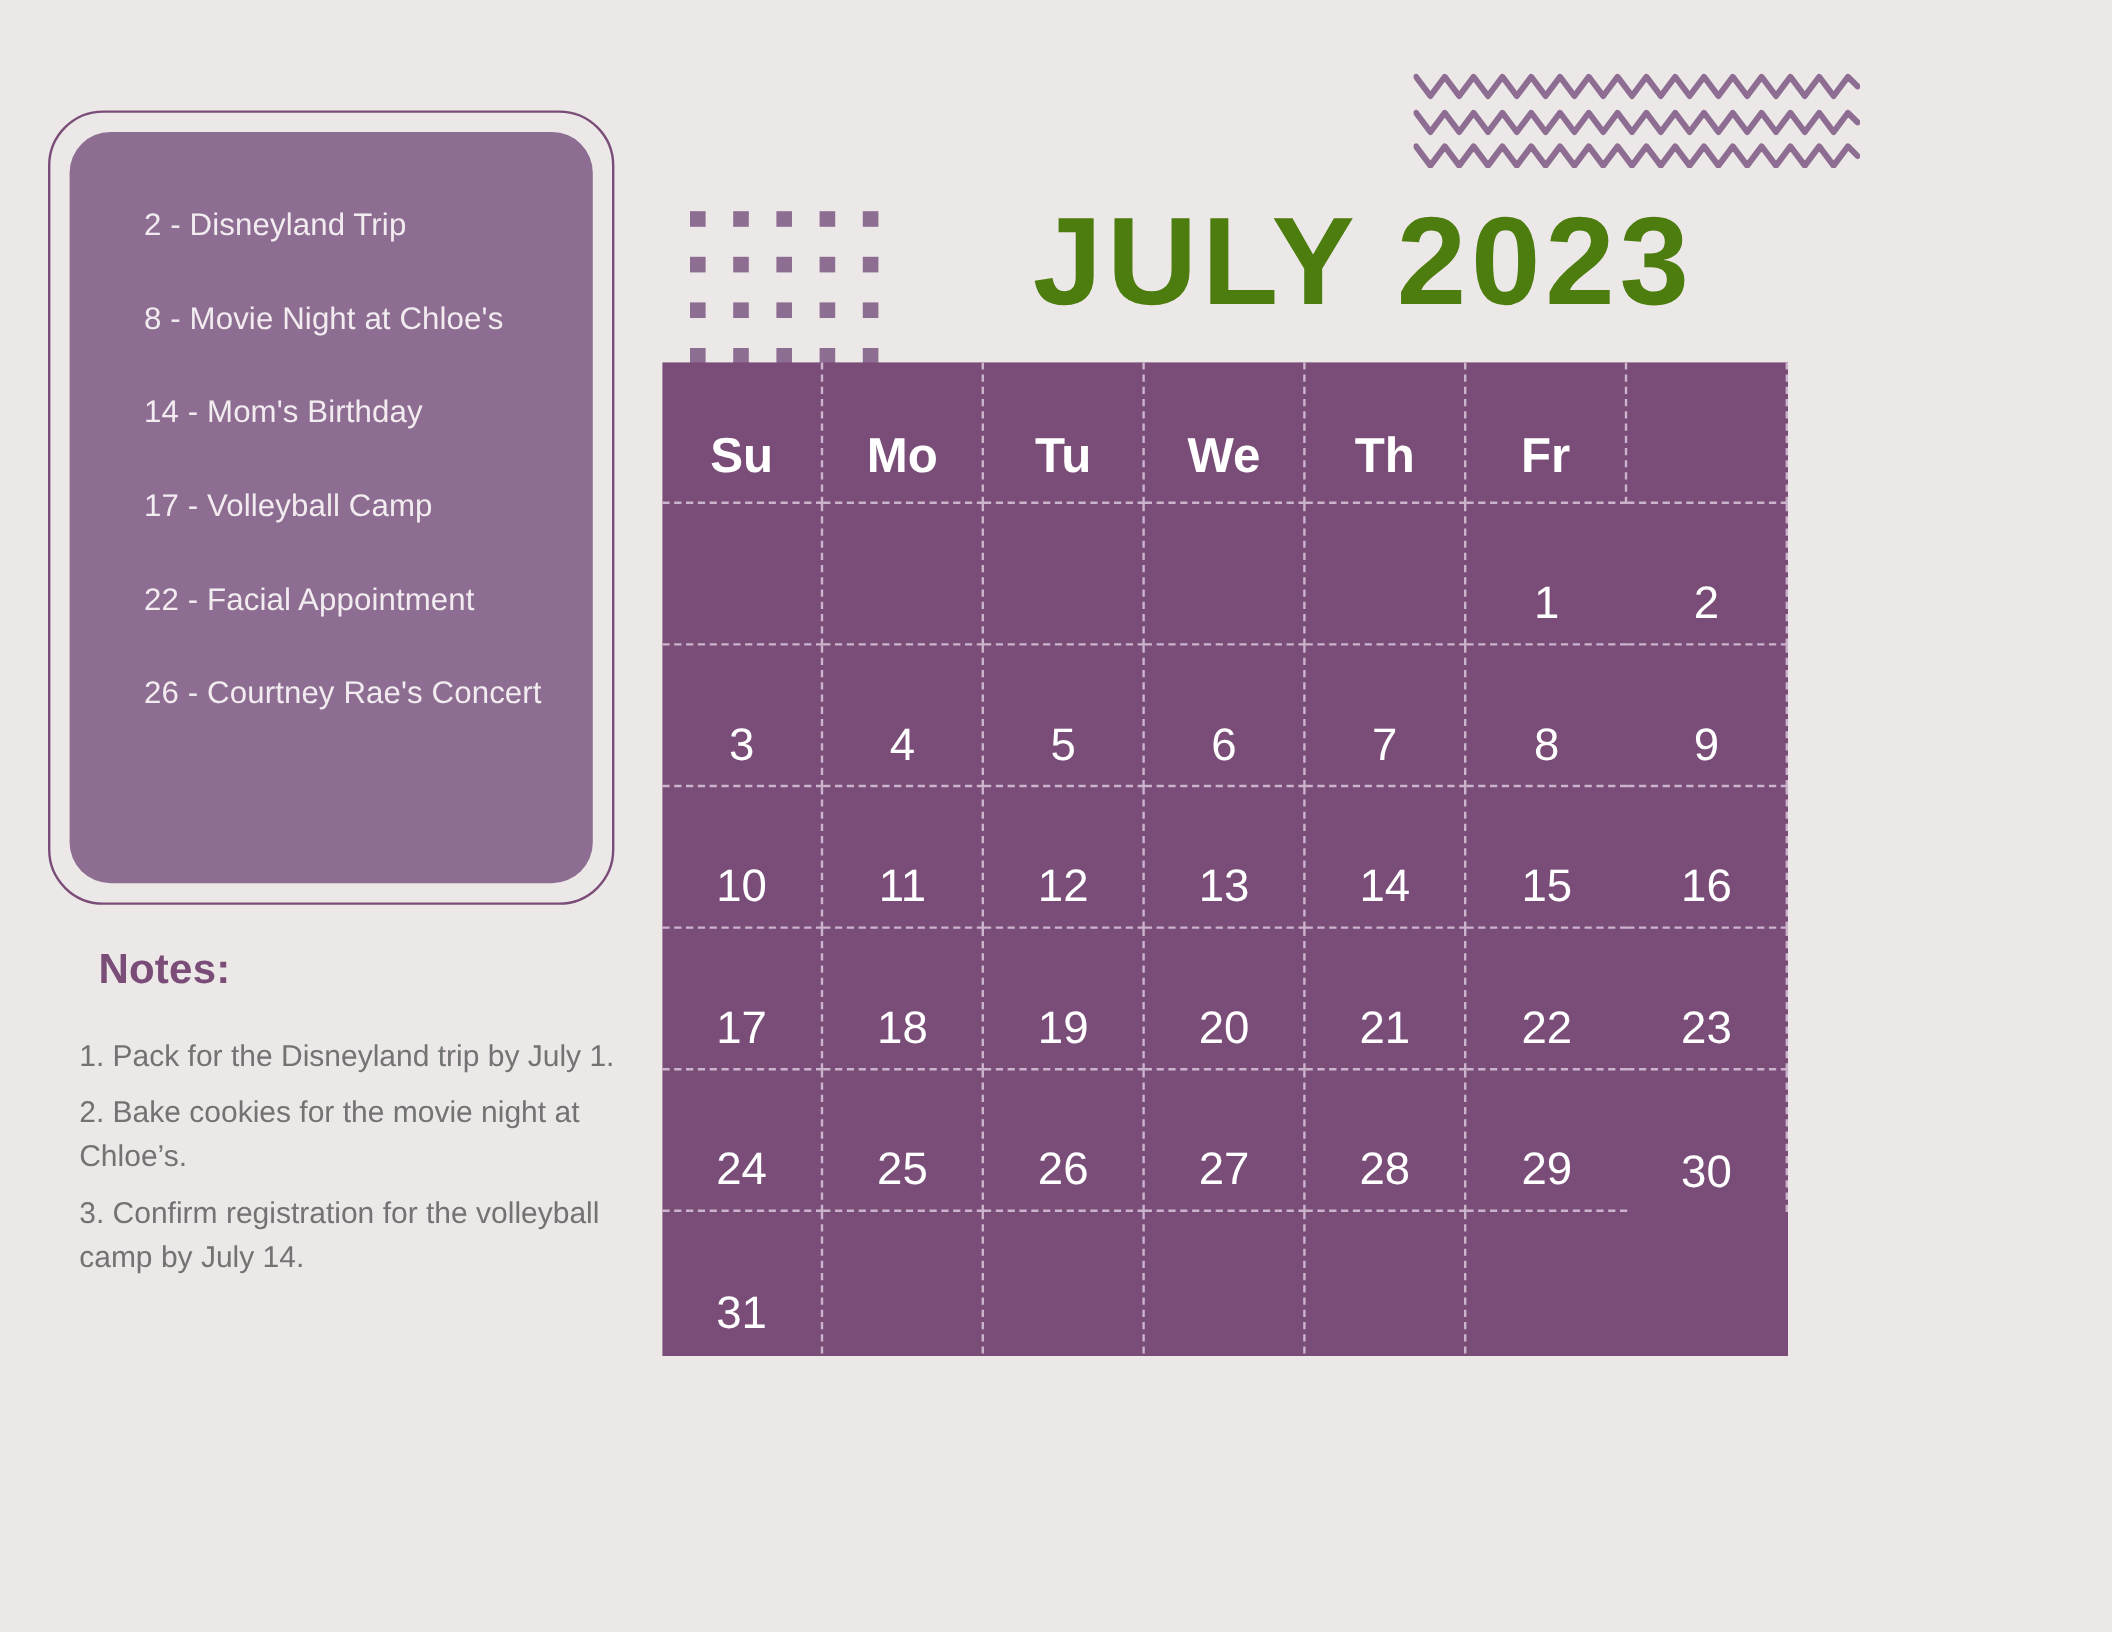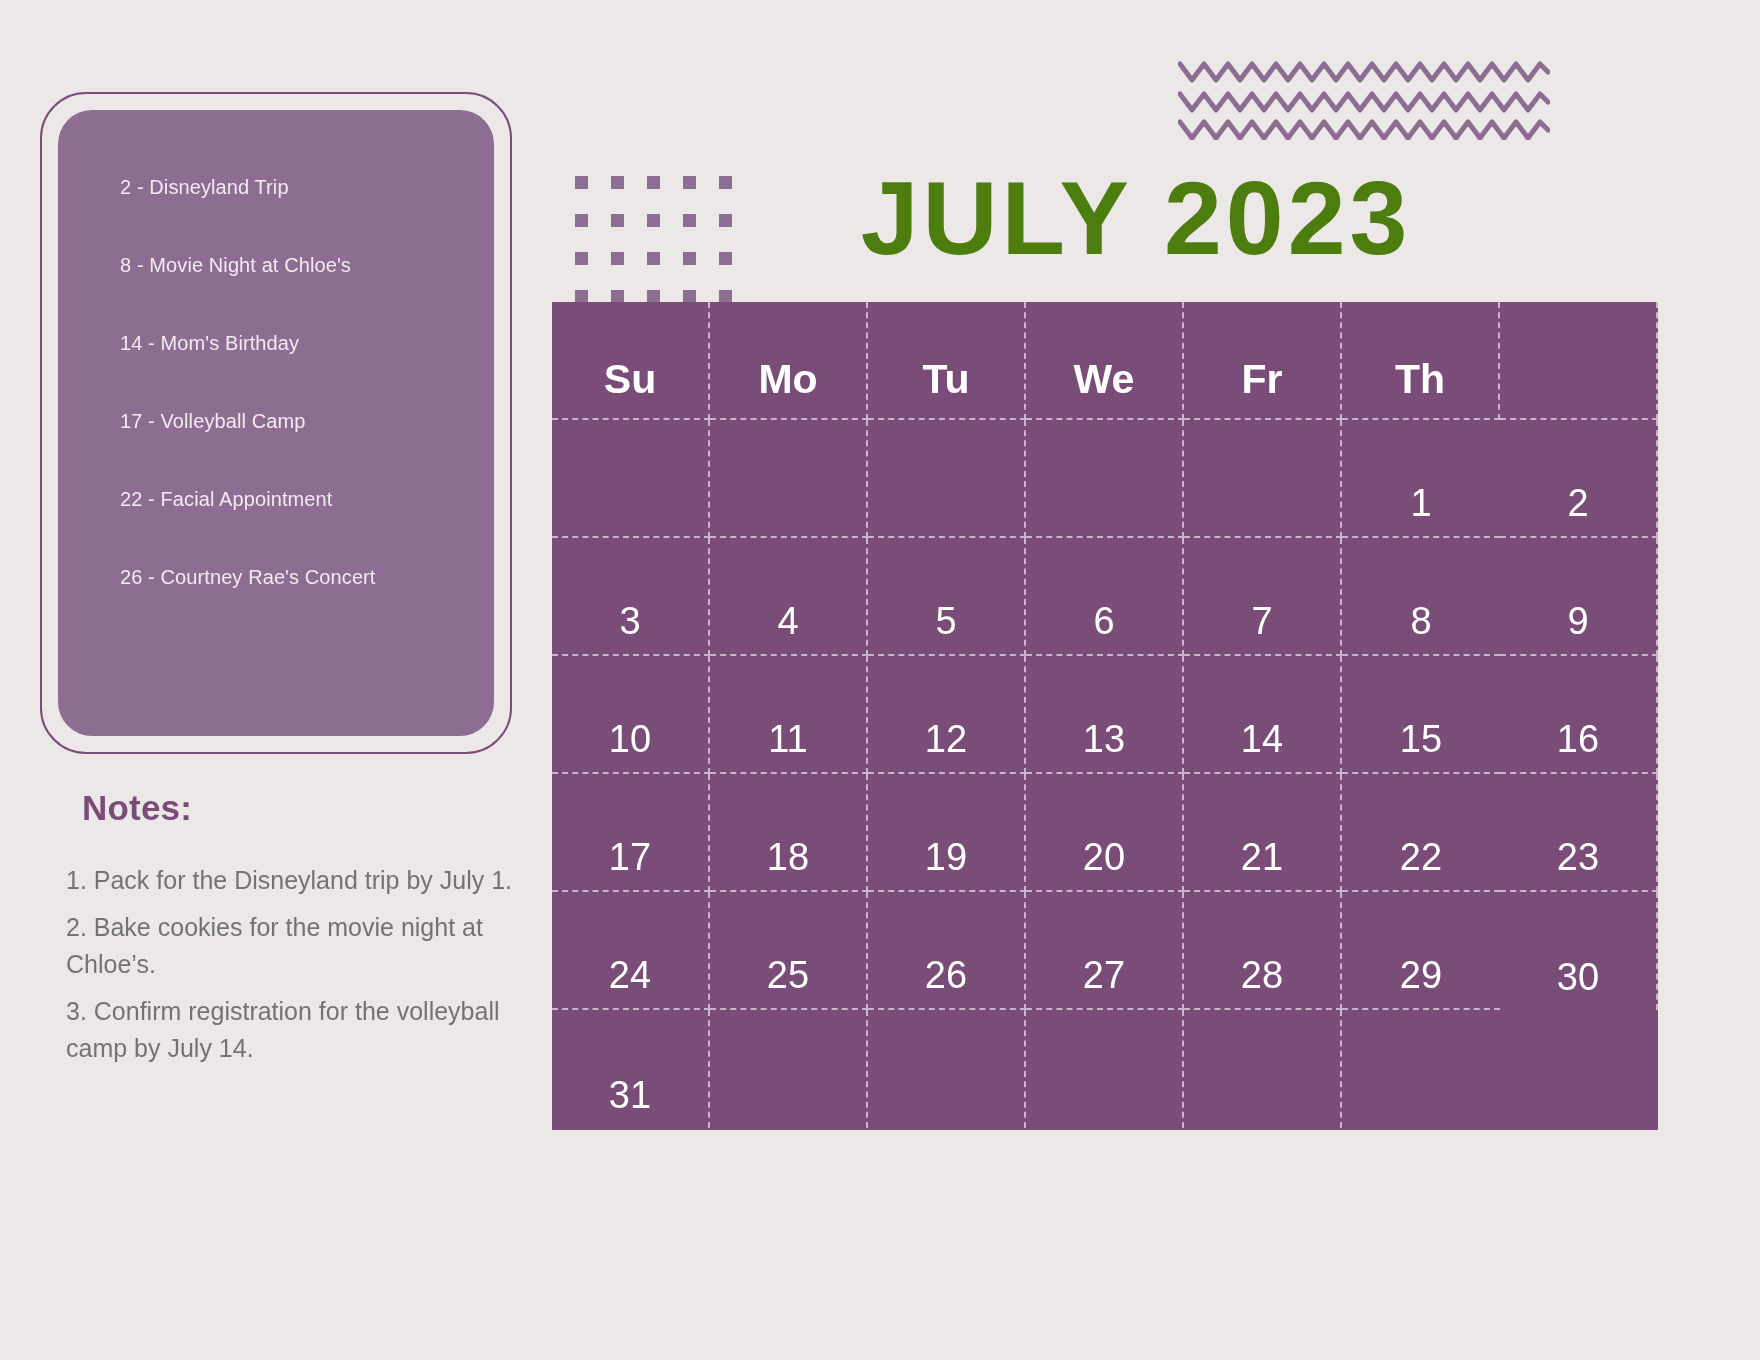--- a/index.html
+++ b/index.html
@@ -35,21 +35,21 @@
     background: #8d6d91;
     border-radius: 34px;
     box-sizing: border-box;
     padding: 38px 34px 30px 62px;
     display: flex;
     flex-direction: column;
     justify-content: flex-start;
   }
   .event-item {
     color: #f2ecf0;
-    font-size: 20px;
+    font-size: 26px;
     line-height: 78px;
     white-space: normal;
     letter-spacing: 0.1px;
   }
 
   
   .notes-block {
     position: absolute;
     left: 66px;
     top: 788px;
@@ -106,21 +106,21 @@
     line-height: 120px;
     text-align: center;
     white-space: nowrap;
   }
 
   
   .calendar {
     position: absolute;
     left: 552px;
     top: 302px;
-    width: 1106px;
+    width: 938px;
     height: 828px;
     background: #7a4d78;
     display: grid;
     grid-template-columns: repeat(7, 1fr);
     grid-template-rows: 118px repeat(6, 118px);
   }
   .cal-cell {
     position: relative;
     box-sizing: border-box;
     border-right: 2px dashed #cbb4cc;
@@ -194,22 +194,22 @@
 </svg>
 
 <div class="month-title">JULY 2023</div>
 
 <div class="calendar">
 
   <div class="cal-cell cal-head">Su</div>
   <div class="cal-cell cal-head">Mo</div>
   <div class="cal-cell cal-head">Tu</div>
   <div class="cal-cell cal-head">We</div>
+  <div class="cal-cell cal-head">Th</div>
   <div class="cal-cell cal-head">Fr</div>
-  <div class="cal-cell cal-head">Th</div>
 
   <div class="cal-cell"></div>
   <div class="cal-cell"></div>
   <div class="cal-cell"></div>
   <div class="cal-cell"></div>
   <div class="cal-cell"></div>
   <div class="cal-cell"></div>
   <div class="cal-cell col-last">1</div>
 
   <div class="cal-cell">2</div>

